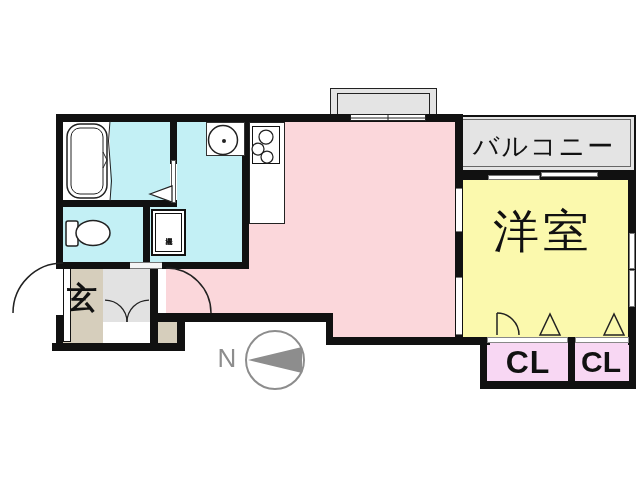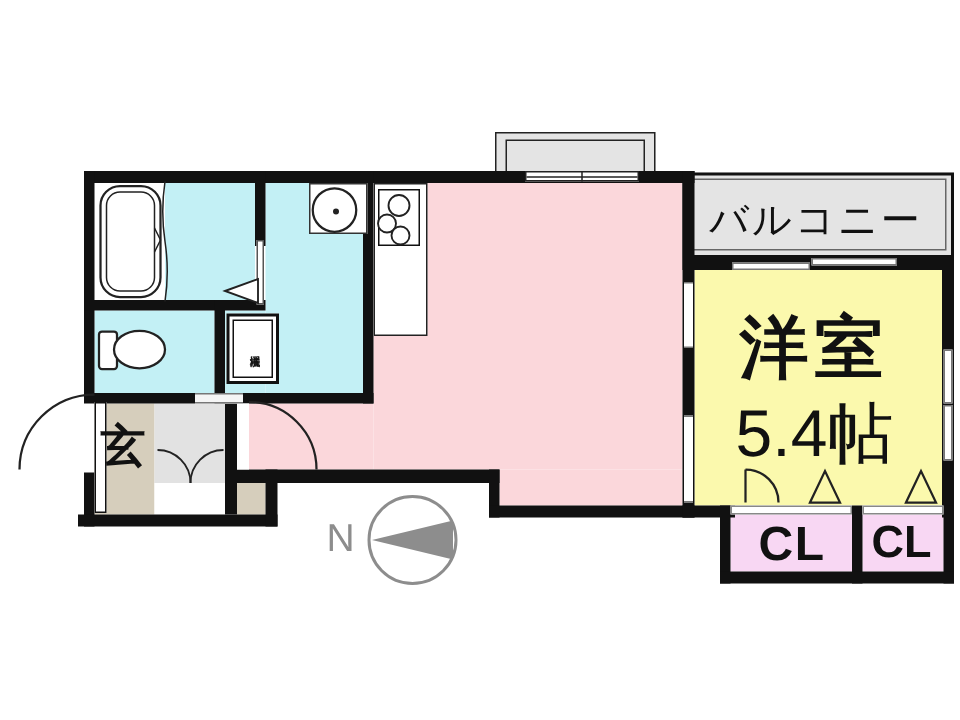--- a/index.html
+++ b/index.html
@@ -7,21 +7,21 @@
         font-family:"Liberation Sans","DejaVu Sans",sans-serif;}
   .w{position:absolute;z-index:2;}
   .fill{position:absolute;z-index:1;}
   .strip{position:absolute;z-index:3;box-sizing:border-box;background:#fff;}
   .fx{position:absolute;z-index:3;box-sizing:border-box;background:#fff;}
   svg.overlay{position:absolute;left:0;top:0;z-index:4;pointer-events:none;}
   .txt{position:absolute;z-index:5;transform:translate(-50%,-50%);white-space:nowrap;
        color:#111;line-height:1;}
   .t-big{font-size:50px;font-weight:500;}
   .t-size{font-size:44px;font-weight:500;}
-  .t-yo{font-size:46px;font-weight:700;letter-spacing:4px;}
+  .t-yo{font-size:46px;font-weight:400;letter-spacing:4px;}
   .t-bal{font-size:26px;font-weight:500;letter-spacing:2px;}
   .t-gen{font-size:30px;font-weight:600;}
   .t-cl{font-size:32px;font-weight:600;letter-spacing:1px;}
   .t-cl2{font-size:30px;font-weight:600;}
   .t-n{font-size:26px;font-weight:400;}
   .t-laundry{font-size:7px;writing-mode:vertical-rl;text-orientation:upright;
              transform:translate(-50%,-50%);letter-spacing:0;}
   .bordered{box-sizing:border-box;}
 </style>
 </head>
@@ -127,21 +127,20 @@
     <circle cx="267" cy="157" r="6" fill="#ffffff" stroke="#222" stroke-width="1.25"></circle>
 
     <line x1="351" y1="118" x2="425" y2="118" stroke="#222" stroke-width="1"></line>
     <line x1="388" y1="114" x2="388" y2="121" stroke="#222" stroke-width="1"></line>
 
     <circle cx="275" cy="360" r="29" fill="#ffffff" stroke="#8d8d8d" stroke-width="2"></circle>
     <polygon points="248,360 302,347 302,373" fill="#8d8d8d"></polygon>
   </svg>
 
   <div class="txt t-yo" style="left:543px;top:231px;">洋室</div>
-  <div class="txt t-size" style="left:543px;top:290px;">5.4帖</div>
   <div class="txt t-bal" style="left:544px;top:146px;">バルコニー</div>
   <div class="txt t-gen" style="left:82px;top:298px;">玄</div>
   <div class="txt t-cl" style="left:528px;top:362px;">CL</div>
   <div class="txt t-cl2" style="left:601px;top:362px;">CL</div>
   <div class="txt t-n" style="left: 227px; top: 358px; color: rgb(141, 141, 141);">N</div>
   <div class="txt t-laundry" style="left:169px;top:232px;z-index:5;">洗濯機置場</div>
 
 </div>
 
 </body></html>

